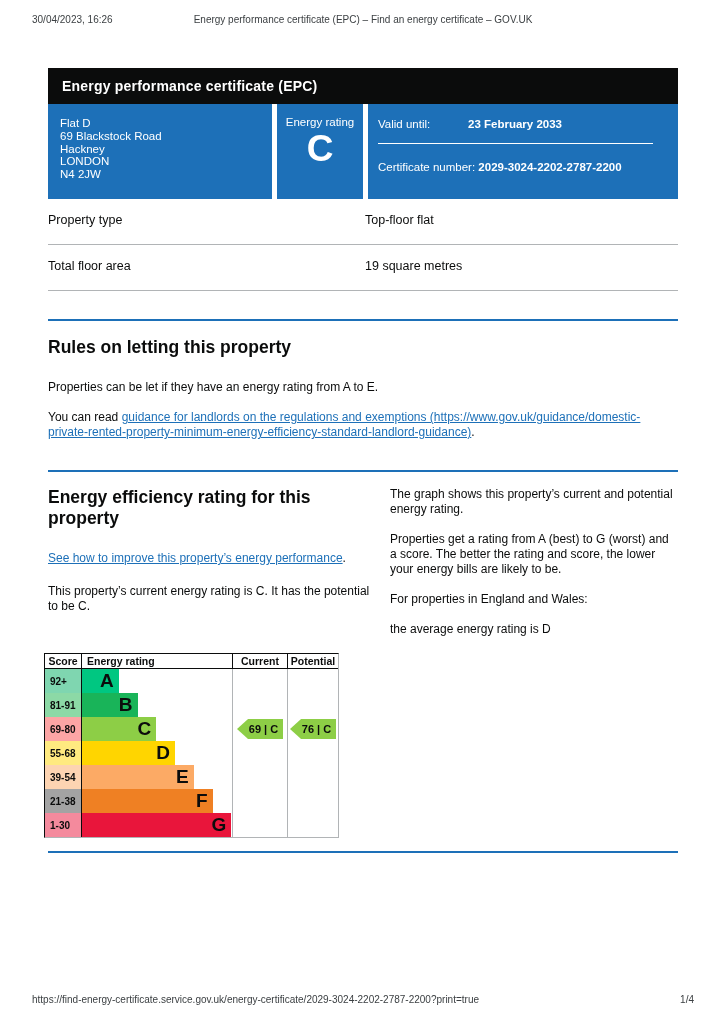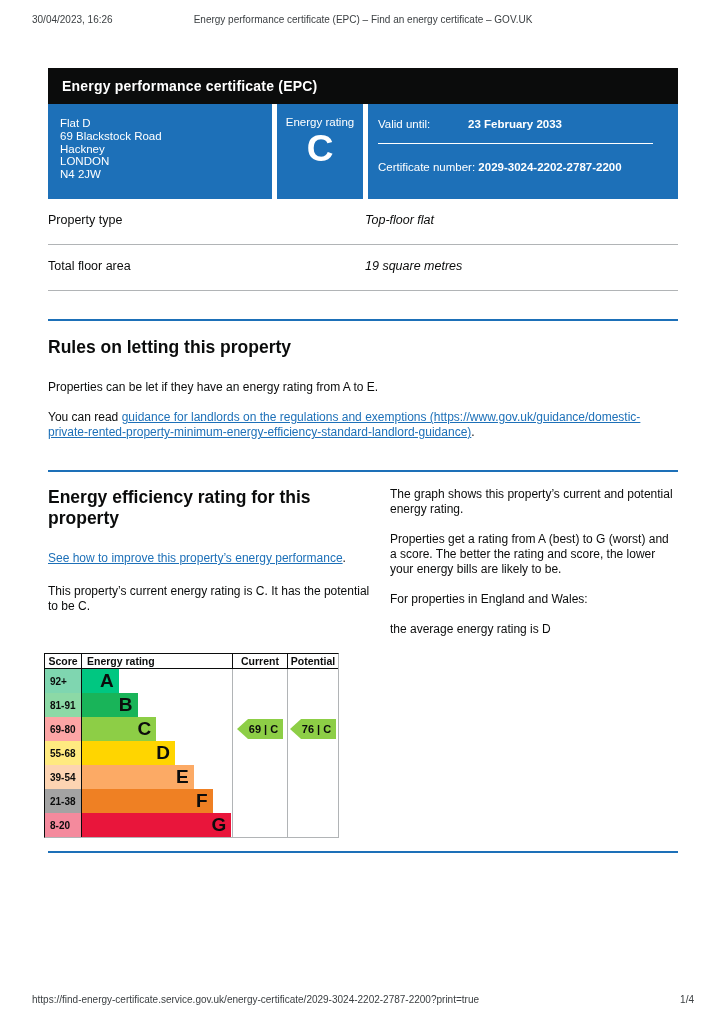--- a/index.html
+++ b/index.html
@@ -33,21 +33,21 @@
   .valid-row { display:flex; }
   .valid-row .lbl { width:90px; }
   .valid-row .val { font-weight:bold; }
   .panel-details hr { border:none; border-top:1px solid #ffffff; margin:13px 0 17px 0; }
   .cert-row .lbl { }
   .cert-row .val { font-weight:bold; }
 
   
   .fact-row { display:flex; border-bottom:1px solid #b1b4b6; padding:14px 0 17px 0; font-size:12.5px; }
   .fact-row .f-label { width:317px; }
-  .fact-row .f-value { flex:1;font-style:italic; }
+  .fact-row .f-value { flex:1; }
 
   .rule-blue { border:none; border-top:2px solid #1d70b8; }
   .rule-1 { margin-top:28px; }
   .rule-2 { margin-top:30px; }
   .rule-3 { margin-top:13px; }
 
   h2 { font-size:17.5px; font-weight:bold; line-height:21px; }
   .h2-letting { margin-top:16px; }
   p.body { font-size:12px; line-height:15px; }
   .p-letting1 { margin-top:22px; }
@@ -204,21 +204,21 @@
           </div>
           <div class="epc-row">
             <div class="cell-score" style="background: #a3a3a3;">21-38</div>
             <div class="cell-rating">
               <div class="band-bar" style="width: 87%; background: rgb(239, 128, 35);">F</div>
             </div>
             <div class="cell-current"></div>
             <div class="cell-potential"></div>
           </div>
           <div class="epc-row">
-            <div class="cell-score" style="background: rgb(244, 138, 157);">8-20</div>
+            <div class="cell-score" style="background: rgb(244, 138, 157);">1-30</div>
             <div class="cell-rating">
               <div class="band-bar" style="width: 99.5%; background: rgb(233, 21, 59);">G</div>
             </div>
             <div class="cell-current"></div>
             <div class="cell-potential"></div>
           </div>
         </div>
     </div>
 
     <hr class="rule-blue rule-3">

